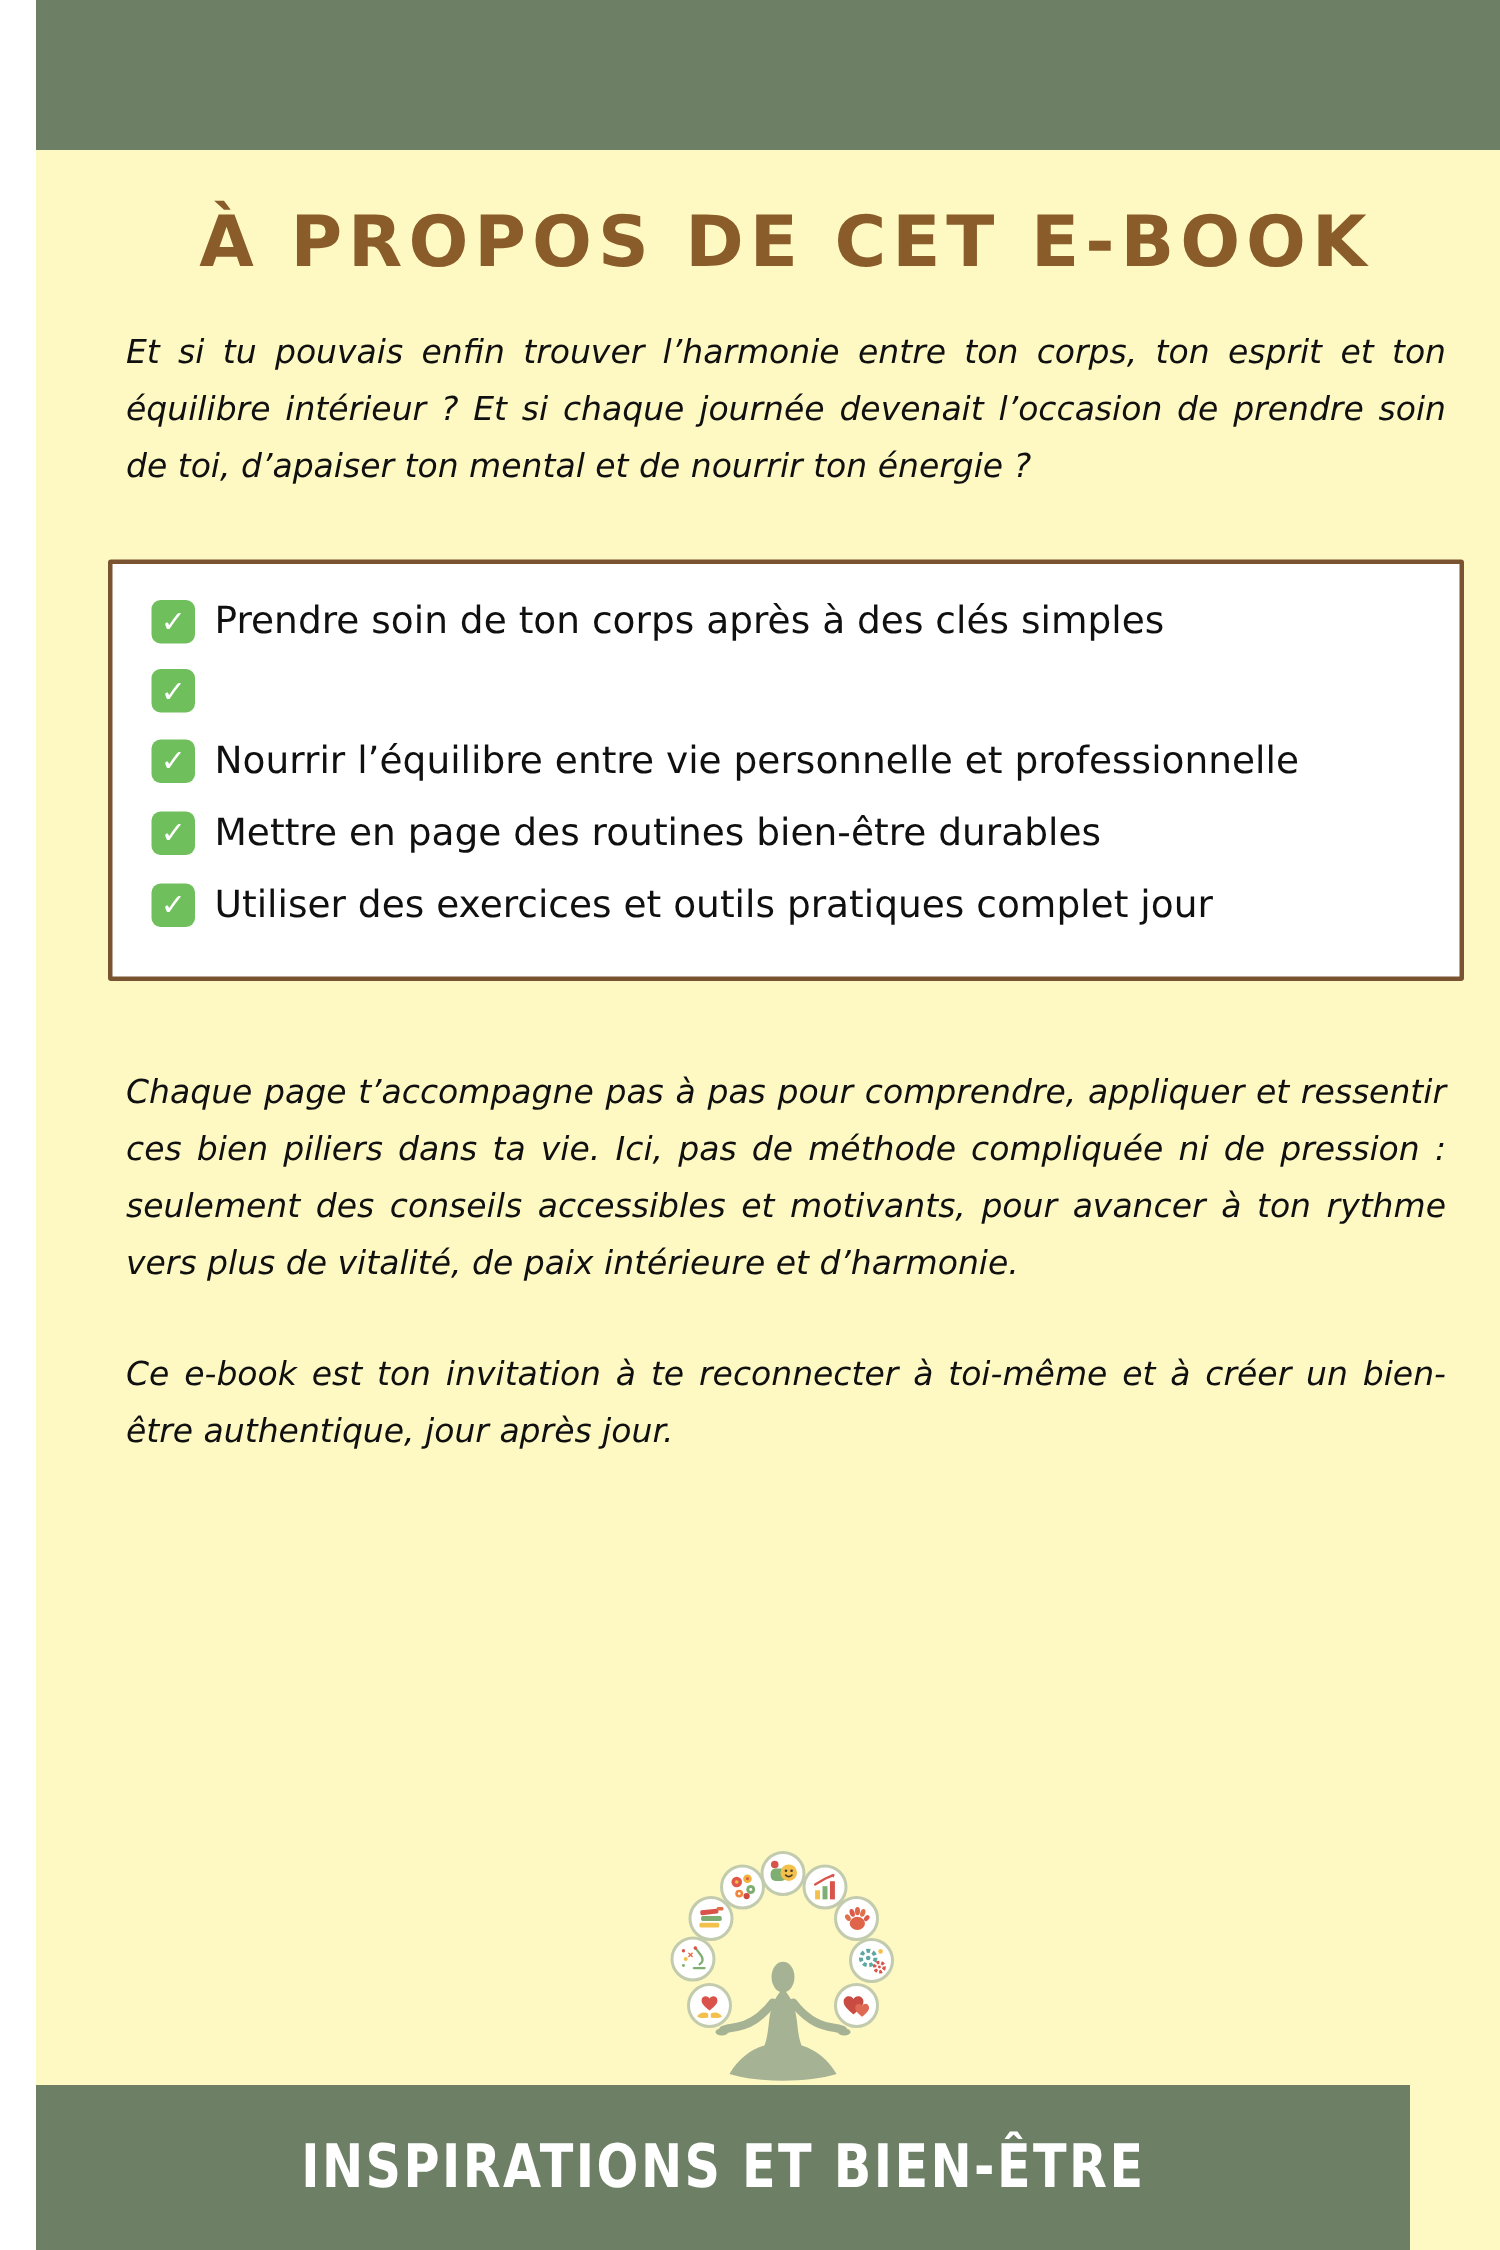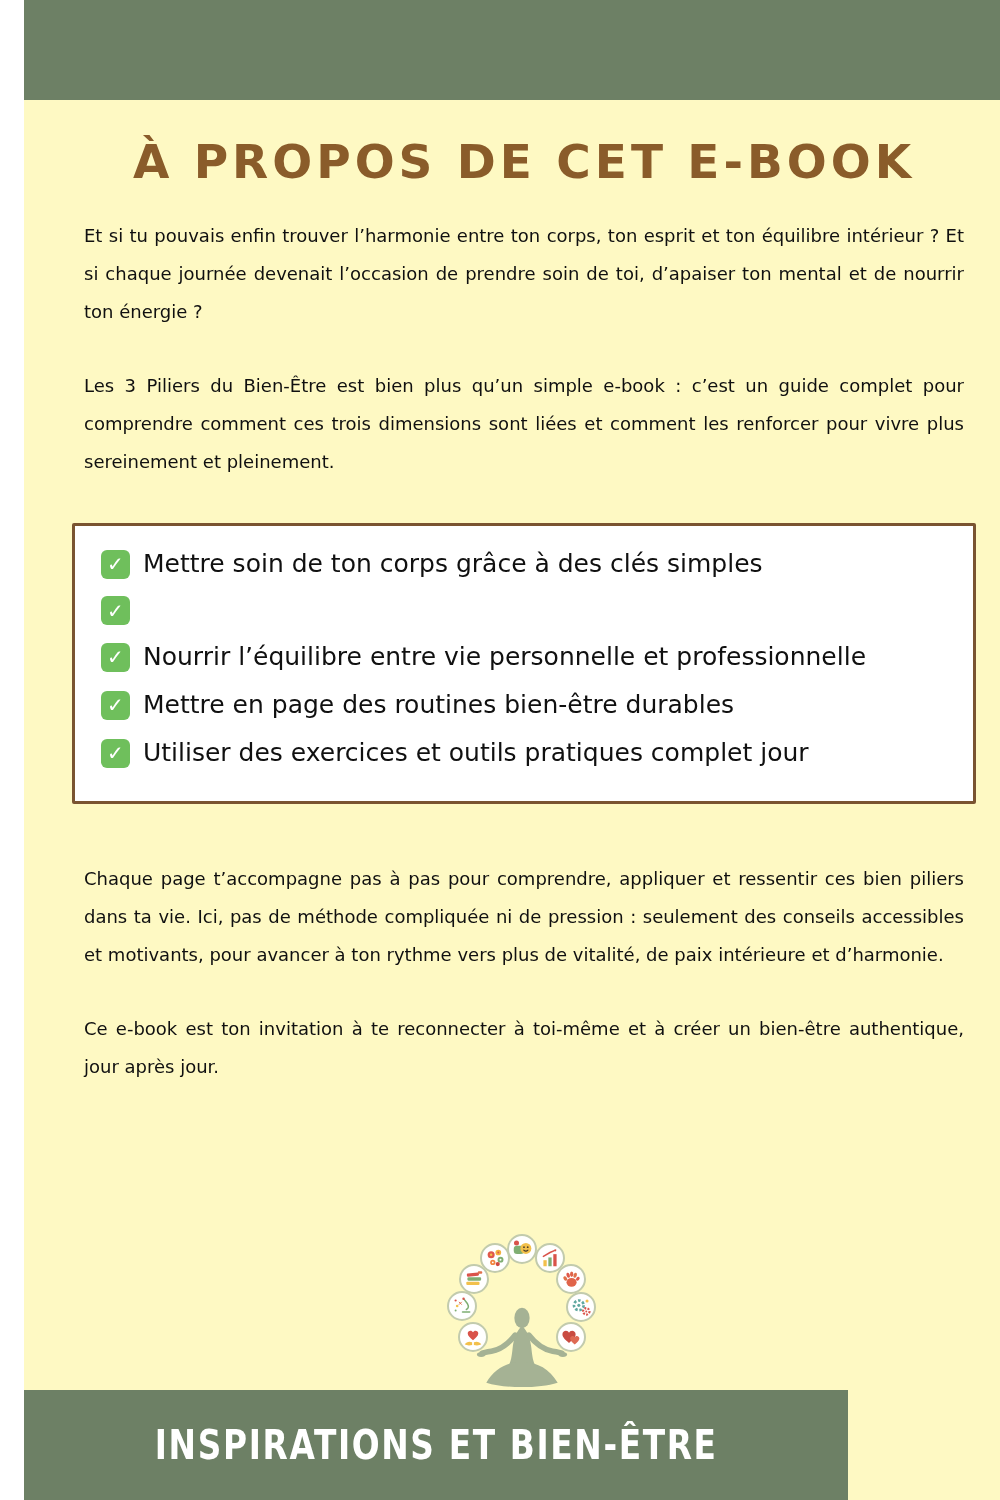--- a/index.html
+++ b/index.html
@@ -8,40 +8,41 @@
     width:1000px;height:1500px;
     background:#fef9c3;
     font-family:"DejaVu Sans","Liberation Sans",sans-serif;
     color:#111111;
     overflow:hidden;
     margin-left:24px;
   }
   .band{background:#6d8065;}
   .header-band{position:absolute;top:0;left:0;width:1000px;height:100px;}
   .footer-band{
-    position:absolute;bottom:0;left:0;width:824px;height:110px;
+    position:absolute;bottom:0;left:0;width:916px;height:110px;
     display:flex;align-items:center;justify-content:center;
   }
   .brand{
     color:#ffffff;font-weight:bold;font-size:40px;letter-spacing:2px;
     transform:scaleX(0.82);display:inline-block;white-space:nowrap;
   }
   .content{position:absolute;top:100px;left:0;width:1000px;}
   .page-title{
     margin:34px 60px 28px 60px;
     text-align:center;
     color:#8a5c2a;
     font-size:47px;font-weight:bold;letter-spacing:4px;
     white-space:nowrap;
   }
   .para{
     margin:0 60px 36px 60px;
-    font-size:18px;line-height:38px;
+    font-size:22px;line-height:38px;
     text-align:justify;
     color:#101010;
+    font-style:italic;
   }
   .discover-box{
     margin:42px 48px 0 48px;
     border:3px solid #7a5431;
     border-radius:2px;
     padding:22px 26px 16px 26px;
     background:#ffffff;
   }
   .discover-heading{
     font-size:27px;font-weight:bold;color:#0d0d0d;
@@ -78,27 +79,26 @@
 <body>
 
 <div class="page">
 
   <div class="band header-band"></div>
 
   <div class="content">
     <div class="page-title">À PROPOS DE CET E-BOOK</div>
 
     <p class="para">Et si tu pouvais enfin trouver l’harmonie entre ton corps, ton esprit et ton équilibre intérieur ? Et si chaque journée devenait l’occasion de prendre soin de toi, d’apaiser ton mental et de nourrir ton énergie ?</p>
-    <p class="para">Les 3 Piliers du Bien-Être est bien plus qu’un simple e-book : c’est un guide complet pour comprendre comment ces trois dimensions sont liées et comment les renforcer pour vivre plus sereinement et pleinement.</p>
 
     <div class="discover-box">
       <ul class="check-list">
         <li class="check-item">
           <span class="check-icon">✓</span>
-          <span>Mettre soin de ton corps grâce à des clés simples</span>
+          <span>Prendre soin de ton corps après à des clés simples</span>
         </li>
         <li class="check-item">
           <span class="check-icon">✓</span>
         </li>
         <li class="check-item">
           <span class="check-icon">✓</span>
           <span>Nourrir l’équilibre entre vie personnelle et professionnelle</span>
         </li>
         <li class="check-item">
           <span class="check-icon">✓</span>

